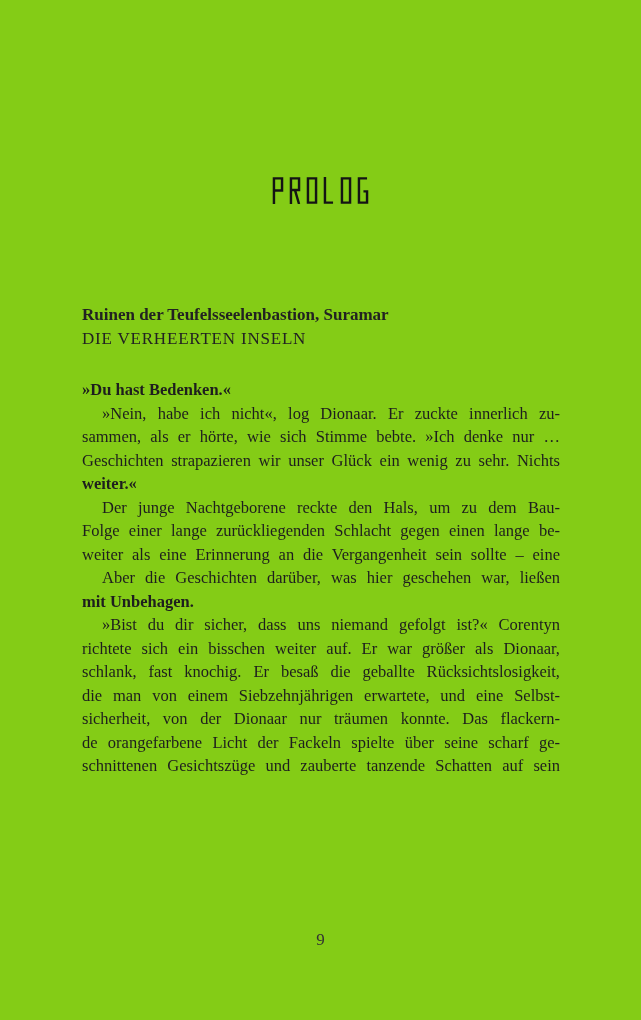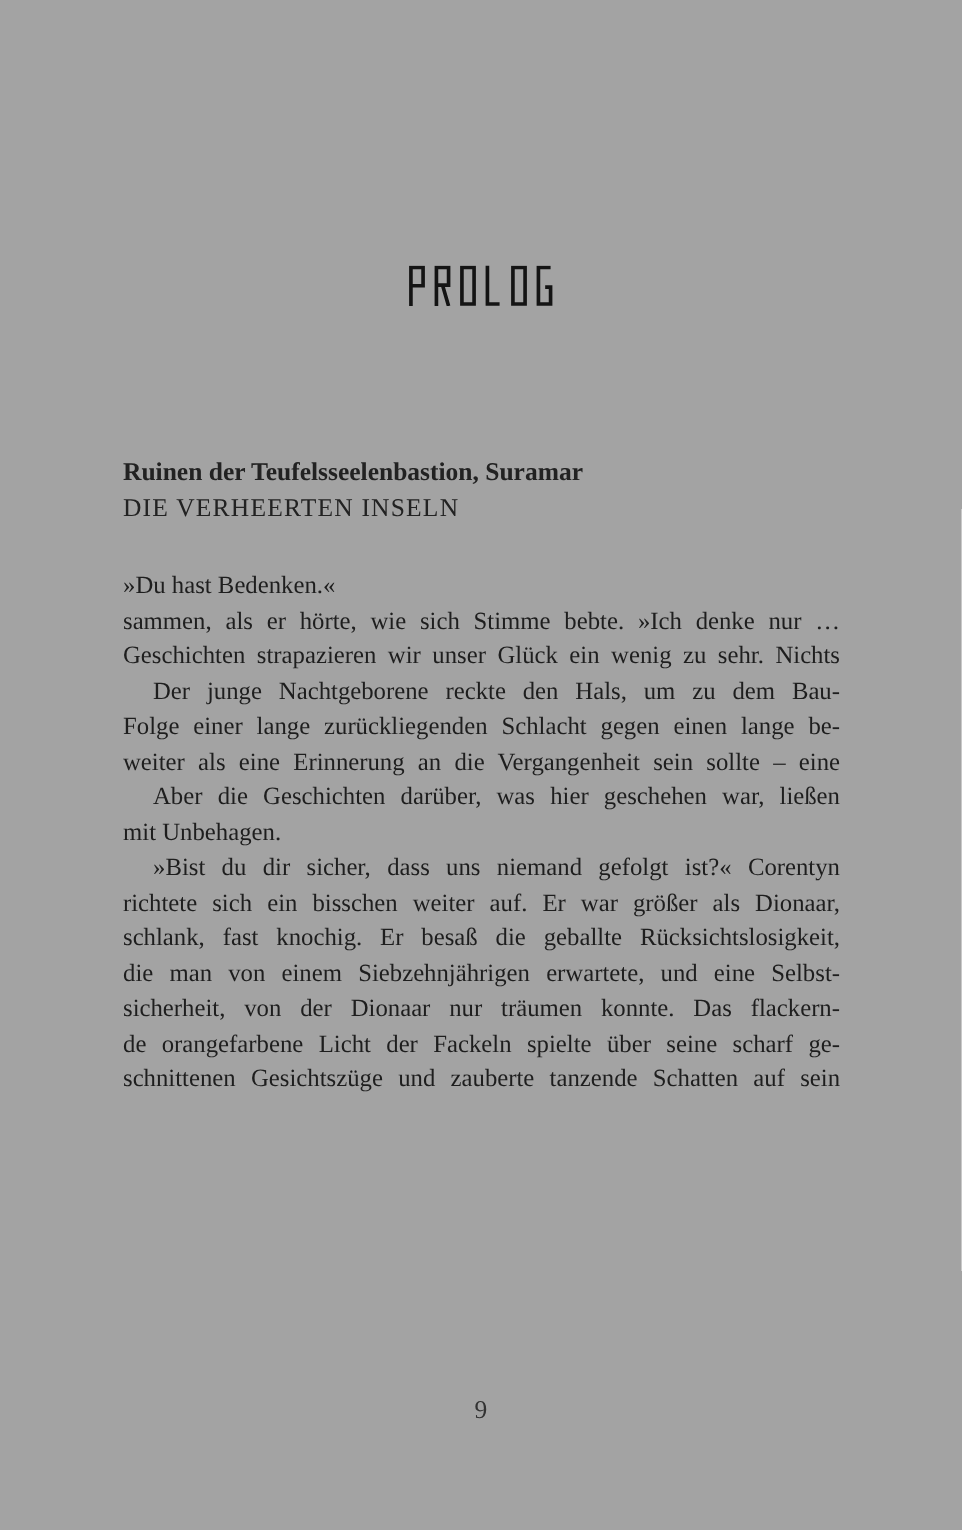--- a/index.html
+++ b/index.html
@@ -1,20 +1,20 @@
 <!DOCTYPE html>
 <html><head>
 <meta charset="utf-8">
 <style>
   html, body { margin: 0; padding: 0; background: #e8e8e8; }
   .page {
     position: relative;
     width: 641px;
     height: 1020px;
-    background: #a3a3a3;
+    background: #84cc16;
     margin: 0 auto;
     font-family: "Liberation Serif", serif;
     color: #1e1e1e;
     overflow: hidden;
   }
 
   
   .title {
     position: absolute;
     top: 177px;
@@ -51,21 +51,21 @@
     top: 378px;
     width: 478px;
     font-size: 16.5px;
     line-height: 23.5px;
     color: #1e1e1e;
   }
   .line {
     text-align: justify;
     text-align-last: justify;
   }
-  .line.last { text-align-last: left; }
+  .line.last { text-align-last: left; font-weight: bold; }
   .line.indent { text-indent: 20px; }
 
   
   .page-number {
     position: absolute;
     top: 930px;
     left: 0;
     right: 0;
     text-align: center;
     font-size: 17px;
@@ -101,22 +101,24 @@
   <div class="heading">
     <div class="loc">Ruinen der Teufelsseelenbastion, Suramar</div>
     <div class="reg">DIE VERHEERTEN INSELN</div>
   </div>
 
   <div class="body-text">
       <div class="paragraph">
         <div class="line last">»Du hast Bedenken.«</div>
       </div>
       <div class="paragraph">
+        <div class="line indent">»Nein, habe ich nicht«, log Dionaar. Er zuckte innerlich zu-</div>
         <div class="line">sammen, als er hörte, wie sich Stimme bebte. »Ich denke nur …</div>
         <div class="line">Geschichten strapazieren wir unser Glück ein wenig zu sehr. Nichts</div>
+        <div class="line last">weiter.«</div>
       </div>
       <div class="paragraph">
         <div class="line indent">Der junge Nachtgeborene reckte den Hals, um zu dem Bau-</div>
         <div class="line">Folge einer lange zurückliegenden Schlacht gegen einen lange be-</div>
         <div class="line">weiter als eine Erinnerung an die Vergangenheit sein sollte – eine</div>
       </div>
       <div class="paragraph">
         <div class="line indent">Aber die Geschichten darüber, was hier geschehen war, ließen</div>
         <div class="line last">mit Unbehagen.</div>
       </div>

